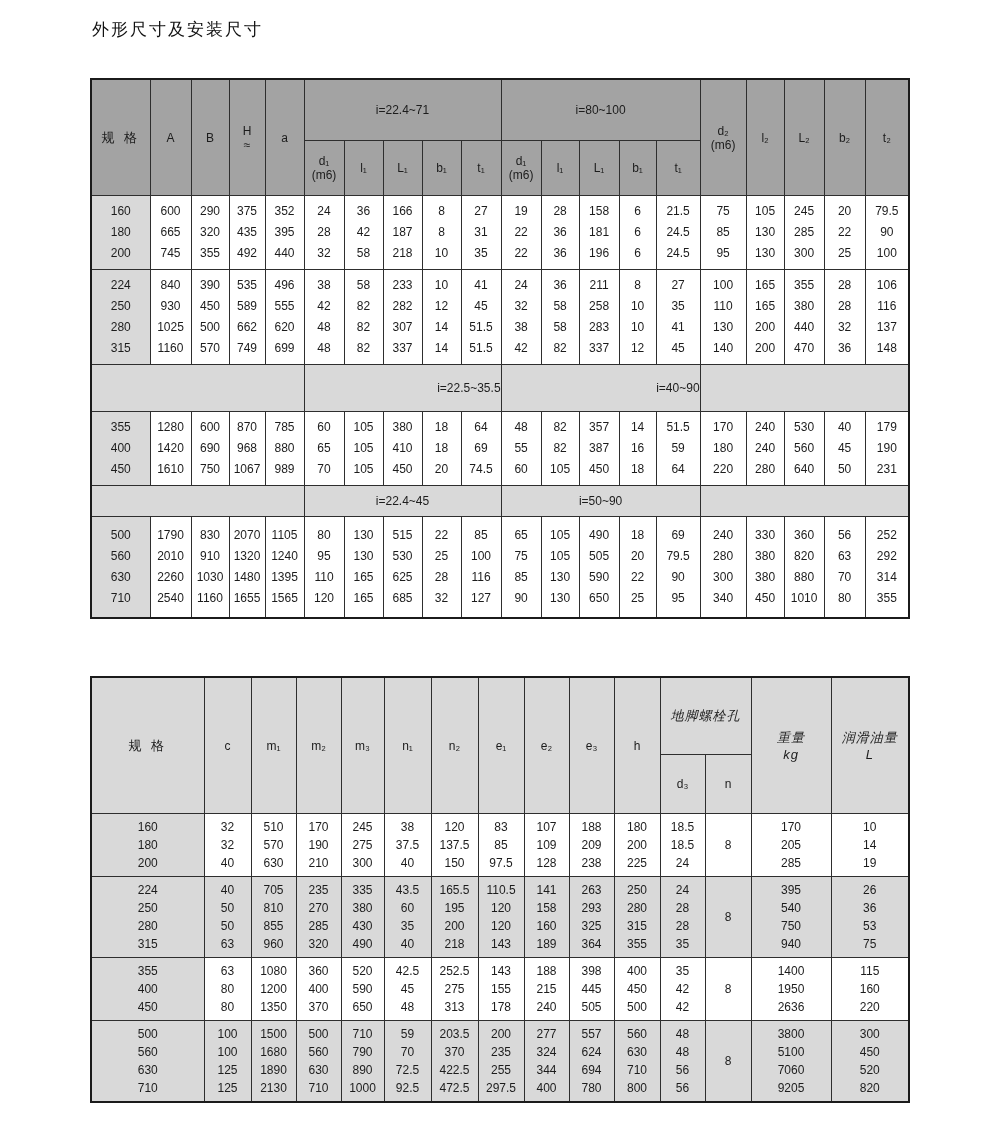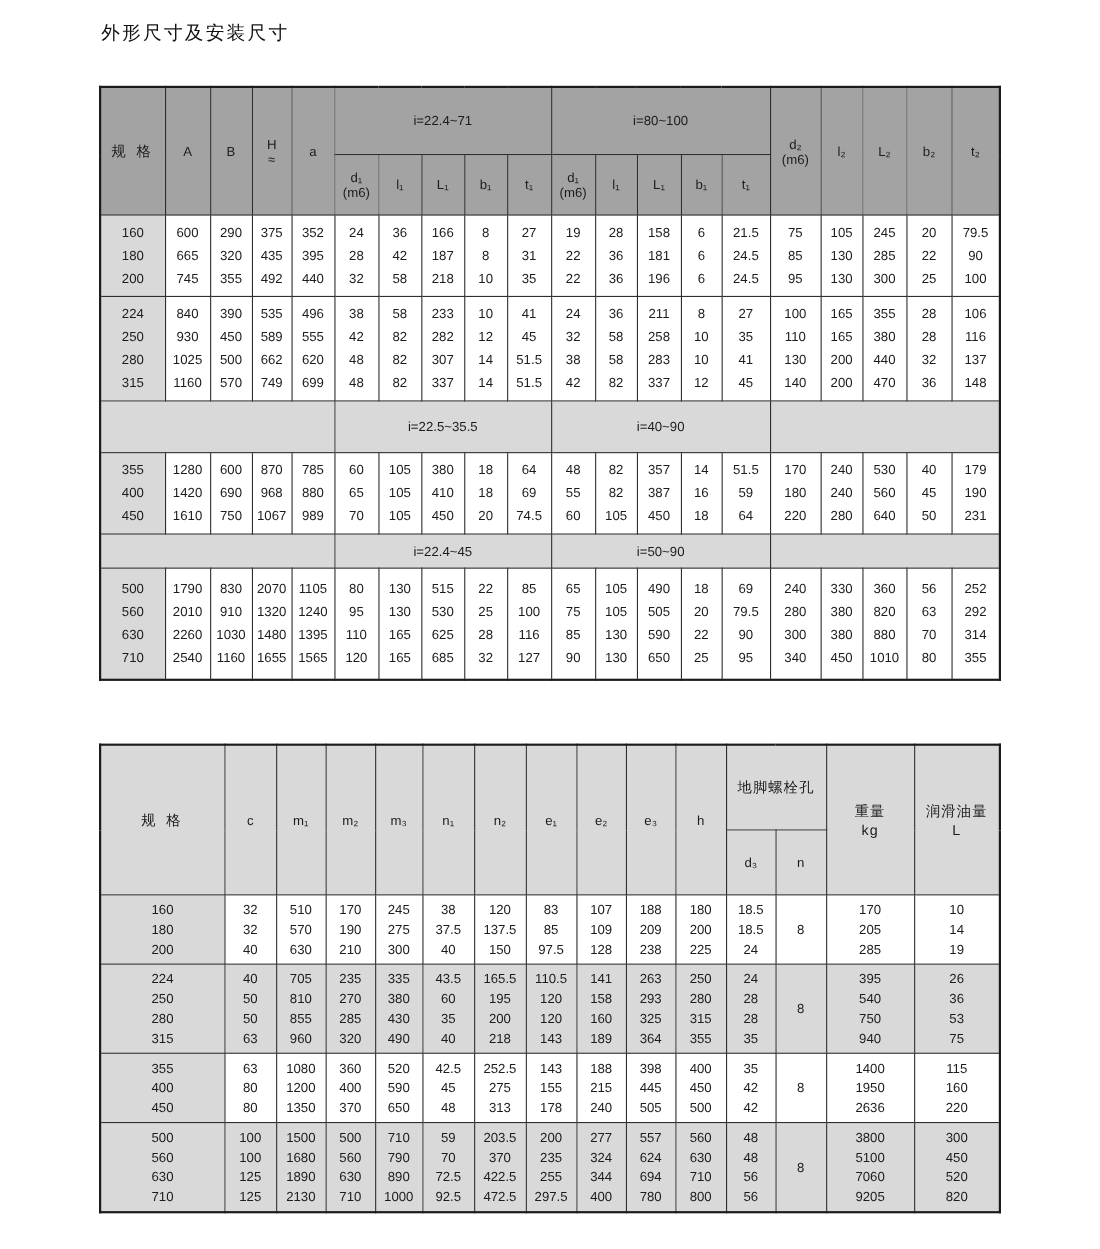--- a/index.html
+++ b/index.html
@@ -20,30 +20,30 @@
     white-space:pre-line;font-weight:normal;overflow:hidden;
   }
   
   .t1 th{background:#a3a3a3;font-size:12px;}
   .t1 tr.h1 th{height:58px;}
   .t1 tr.h2 th{height:52px;}
   .t1 td{font-size:12px;line-height:21px;padding:5px 0;}
   .t1 td.spec,.t2 td.spec{background:#d9d9d9;}
   .t1 tbody.g3 td{padding:8px 0;}
   tr.sep td{background:#d9d9d9;font-size:12px;padding:0;}
-  tr.sep-tall td{height:46px;}
+  tr.sep-tall td{height:46px;text-align:right;}
   tr.sep-short td{height:30px;}
   
   .t2 th{background:#d9d9d9;font-size:12px;}
   .t2 tr.h1 th{height:74px;}
   .t2 tr.h2 th{height:56px;margin-left:15px;}
   .t2 td{font-size:12px;line-height:18px;padding:4px 0;}
   .t2 tr.shaded td{background:#d9d9d9;}
   th.zh{font-size:13px;letter-spacing:3px;}
-  th.zh2{font-size:13px;letter-spacing:1px;}
+  th.zh2{font-size:13px;letter-spacing:1px;font-style:italic;}
 </style>
 </head>
 <body>
 
 <div class="page-title">外形尺寸及安装尺寸</div>
 
 <table class="t1">
   <colgroup>
     <col style="width:59px">
       <col style="width:41px">

